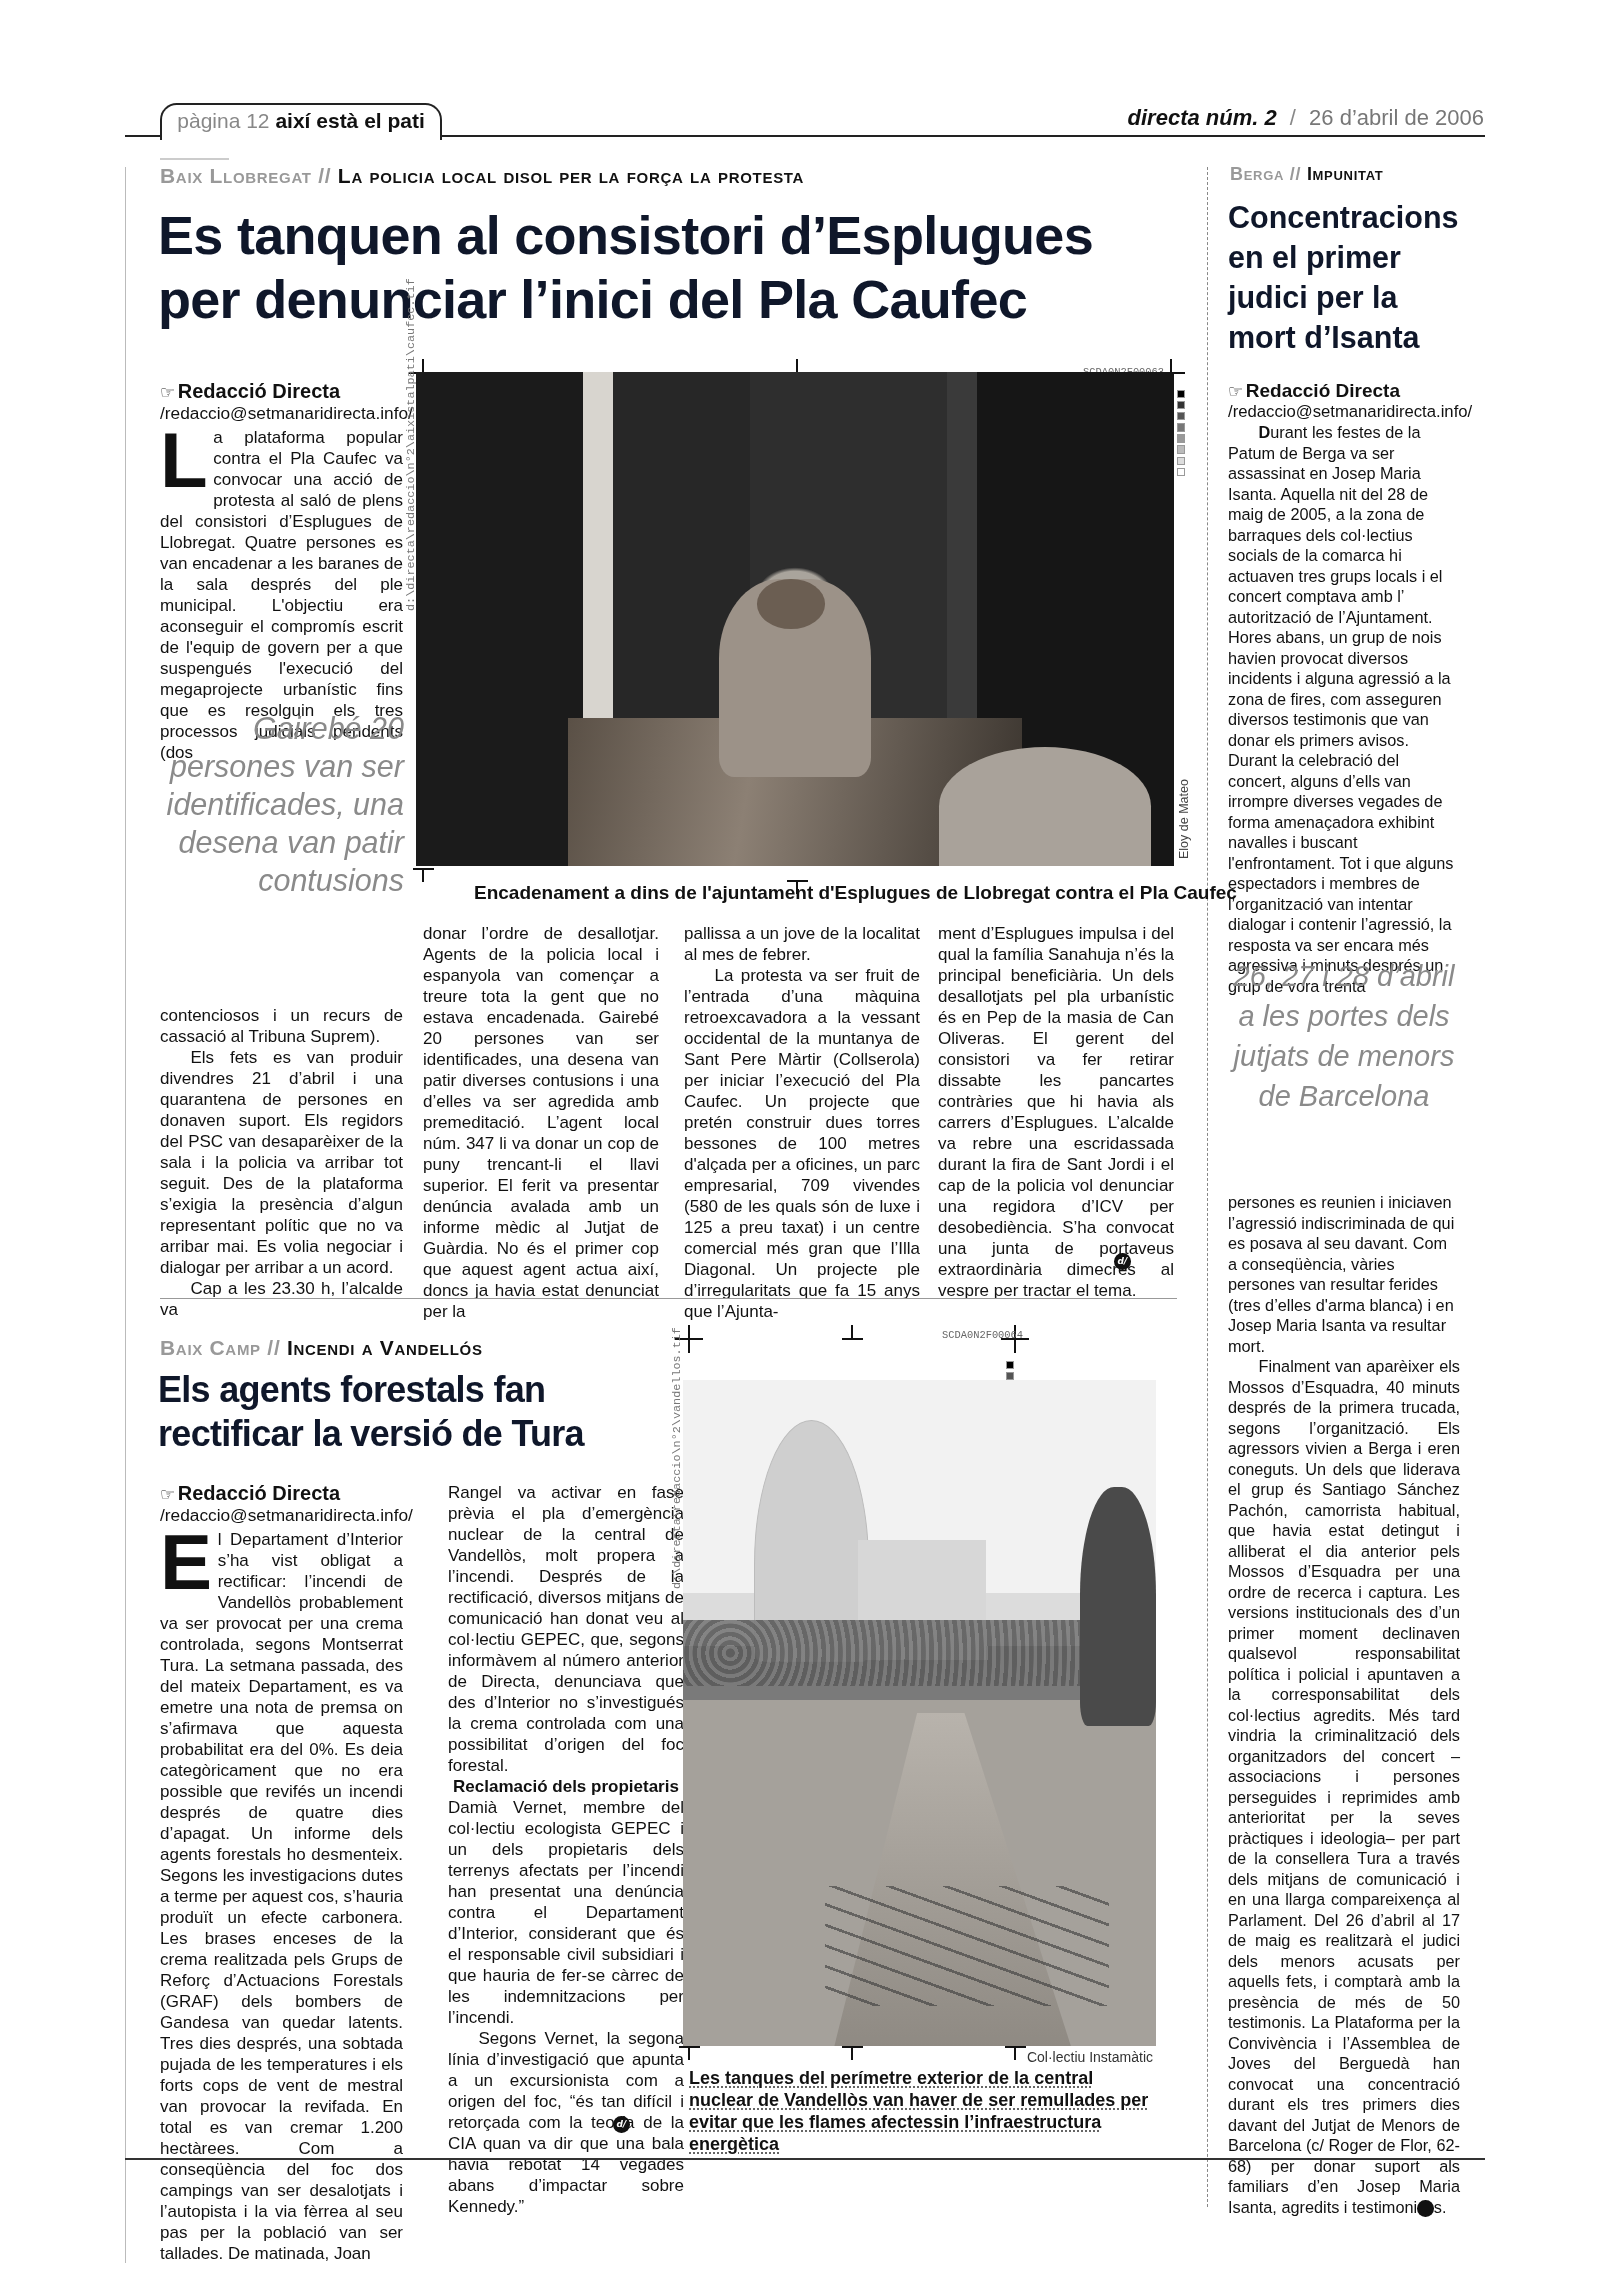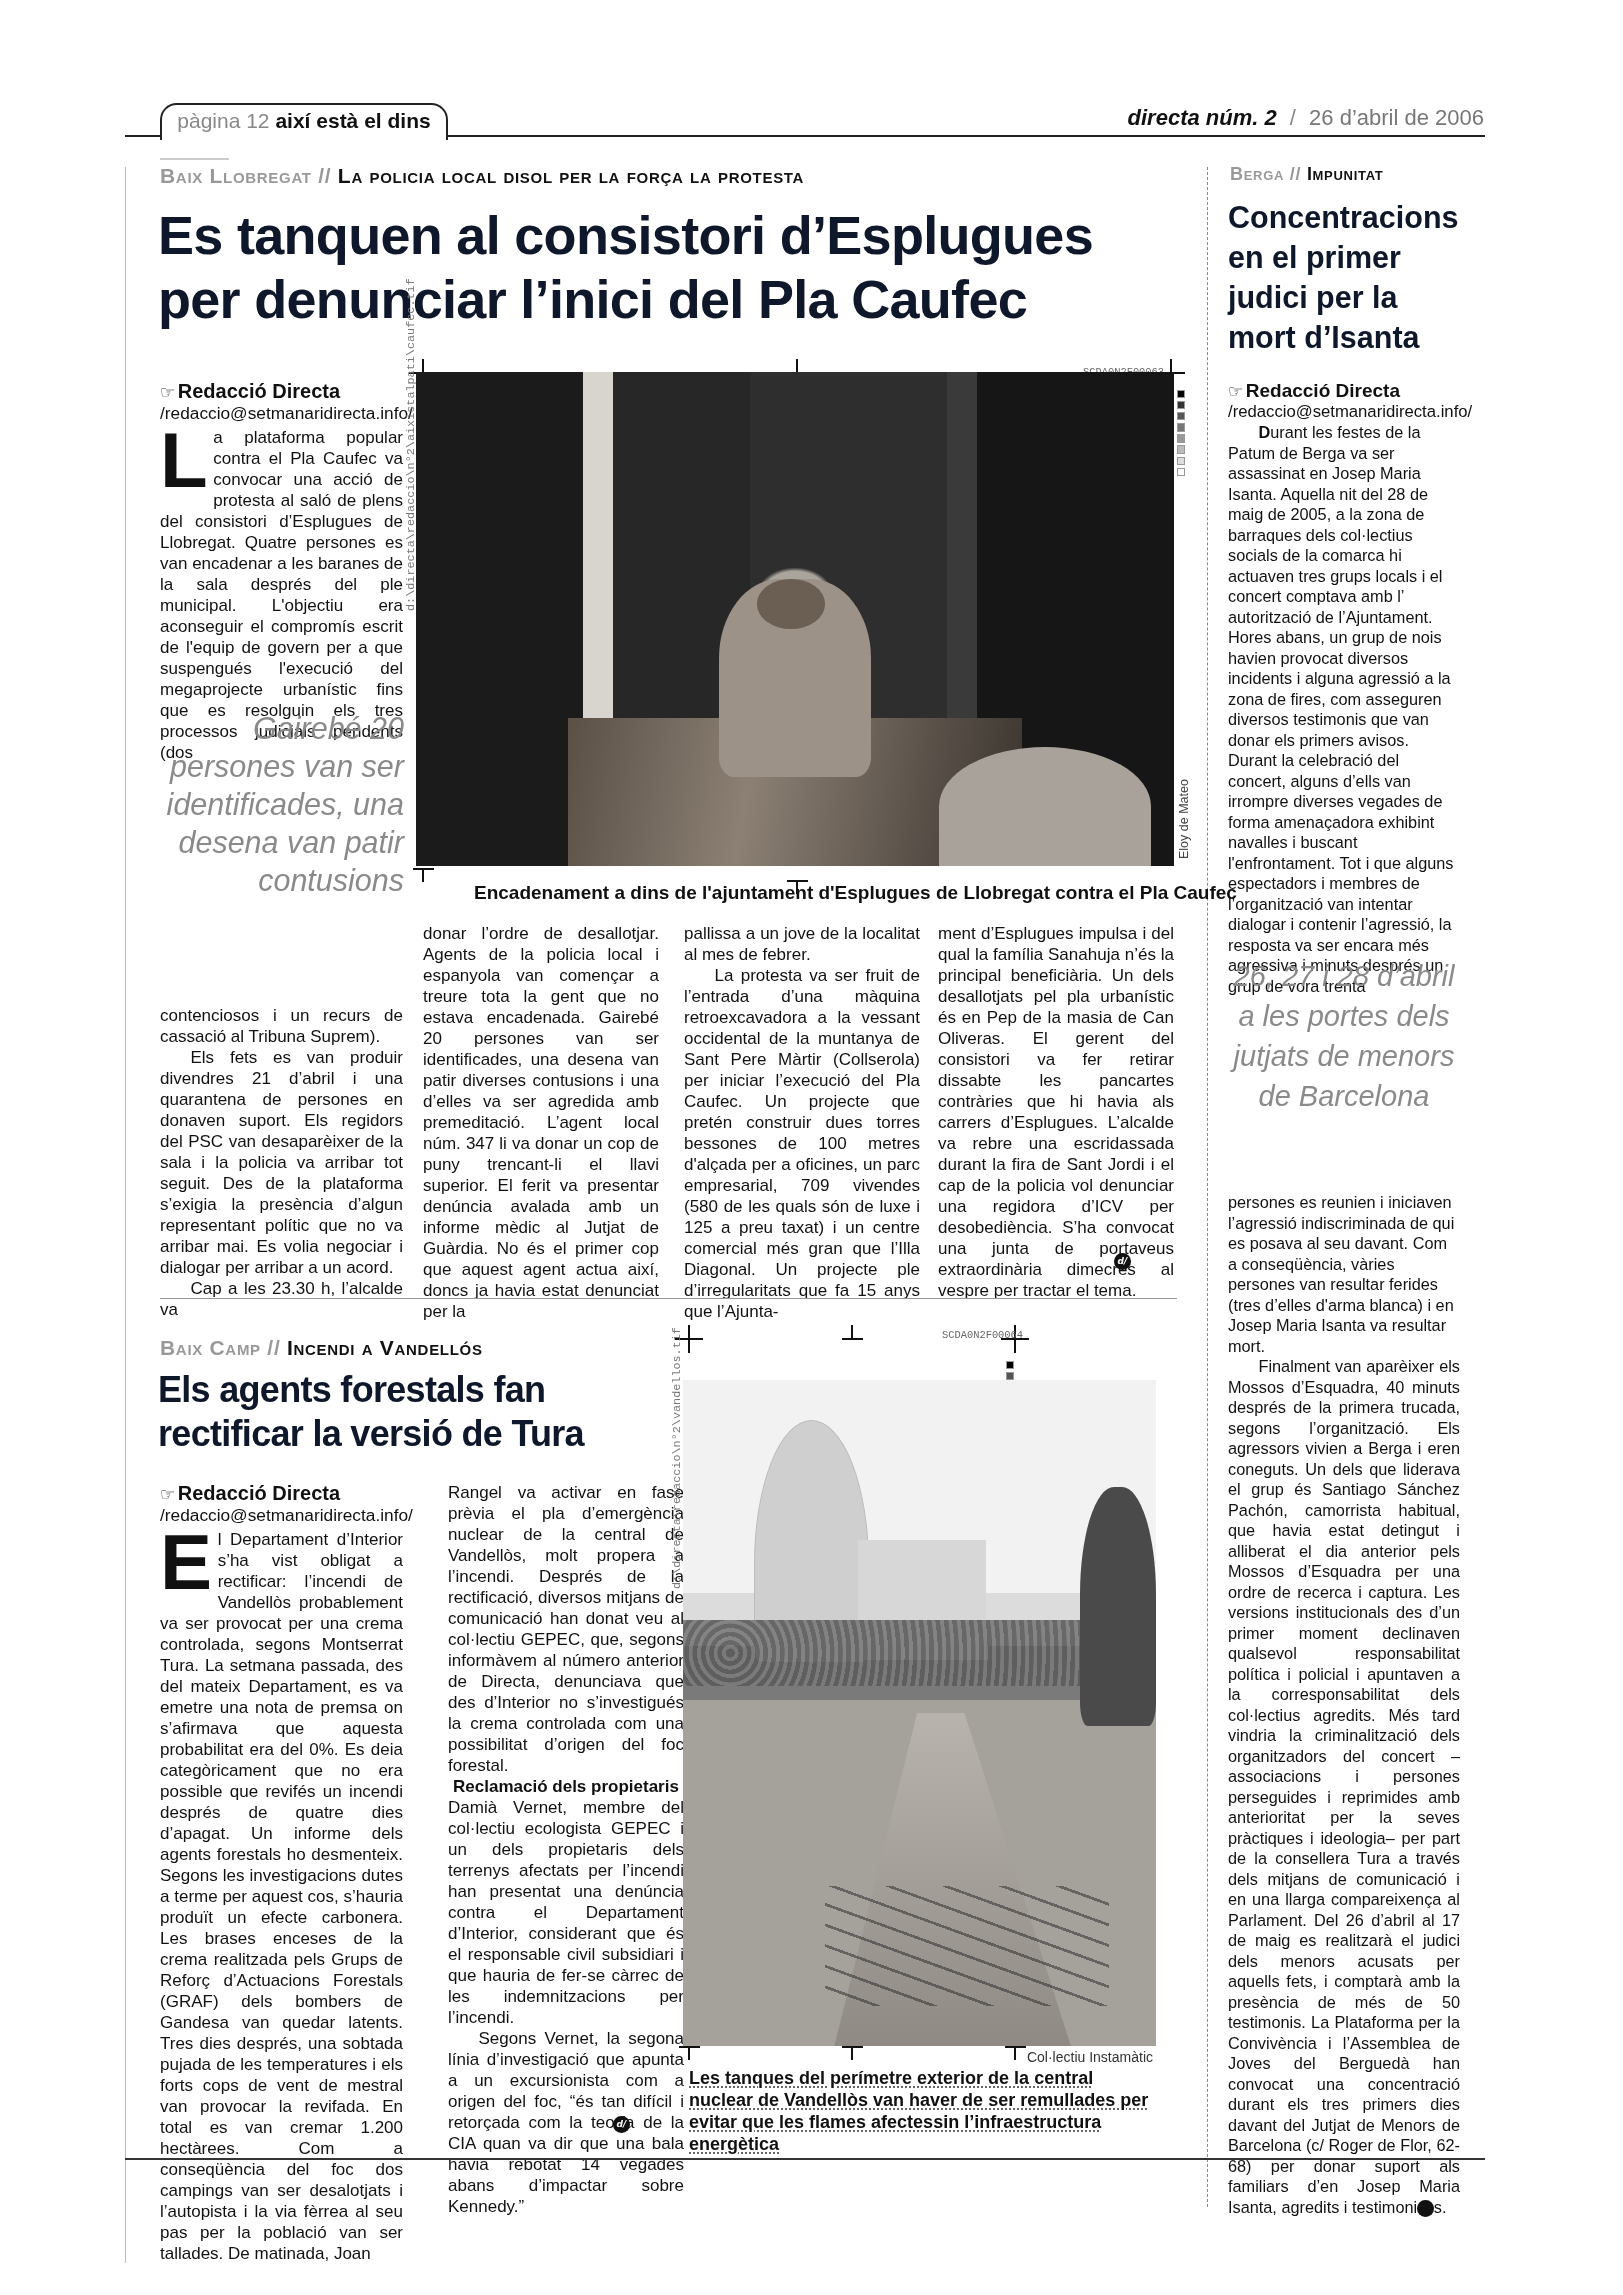--- a/index.html
+++ b/index.html
@@ -73,21 +73,21 @@
   .hr { height:0; border-top:1.4px solid #999; }
   .hr-dark { height:0; border-top:2.1px solid #333; }
 </style>
 </head>
 <body>
 
 <div class="abs left-rule"></div>
 <div class="abs hdr-line"></div>
 <div class="abs page-tab">
   <span class="num">pàgina 12</span>
-  <span class="sec">així està el dins</span>
+  <span class="sec">així està el pati</span>
 </div>
 <div class="abs pub">
   <span class="brand">directa núm. 2</span>
   <span class="sep">/</span>
   <span class="date">26 d’abril de 2006</span>
 </div>
 <div class="abs vdash"></div>
 
 <div class="abs kicker-rule" style="left:160px;top:158px;width:69px;"></div>
 <div class="abs kicker" style="left:160px;top:164px;">

